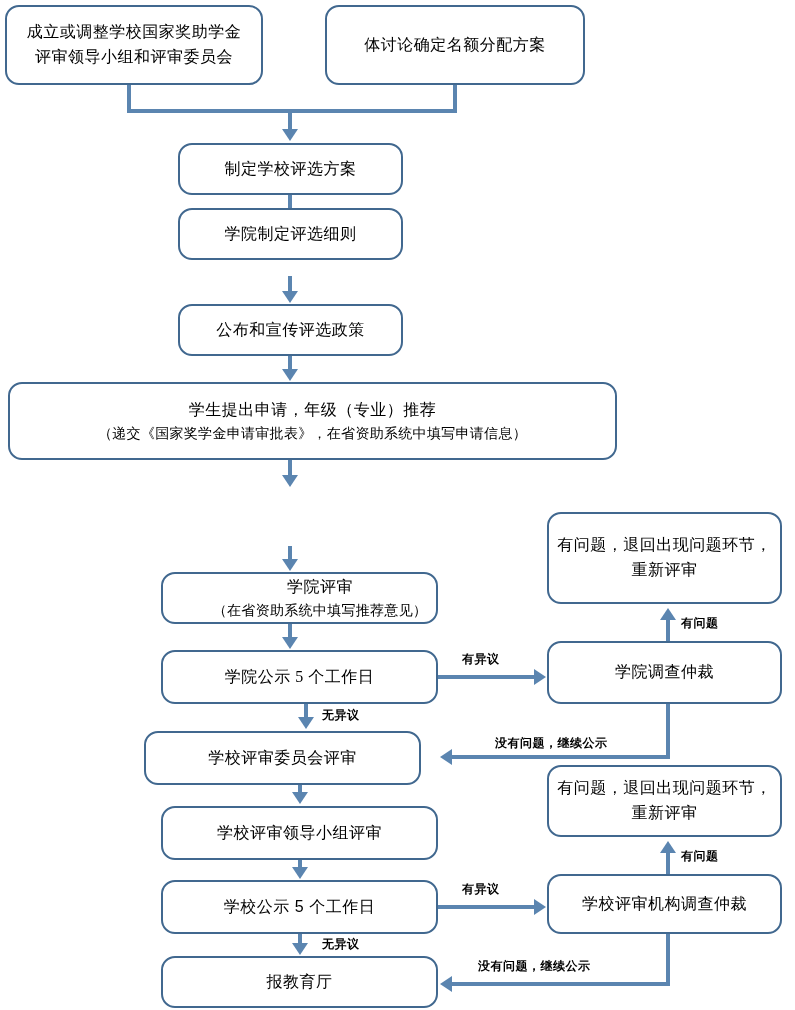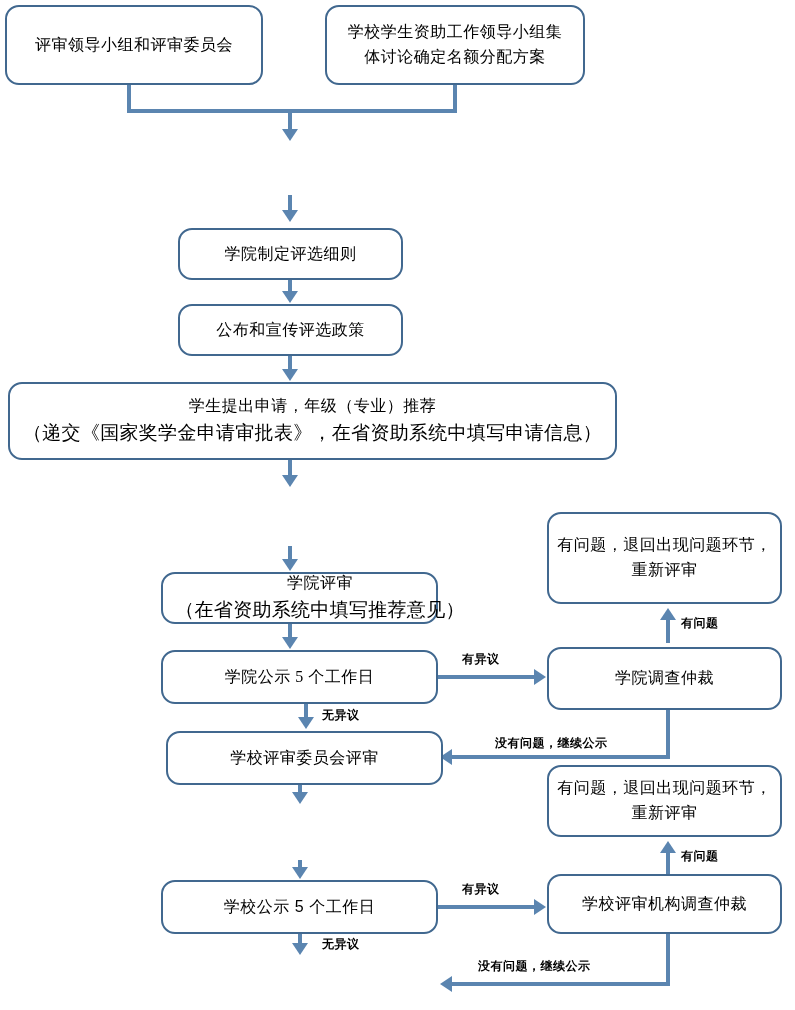--- a/index.html
+++ b/index.html
@@ -21,21 +21,21 @@
     display:flex;
     flex-direction:column;
     align-items:center;
     justify-content:center;
     text-align:center;
     color:#000000;
     z-index:5;
   }
   .node .t1{font-size:16px;line-height:1.55;letter-spacing:.5px;white-space:nowrap;}
   .node .t2{font-size:16px;line-height:1.55;letter-spacing:.5px;white-space:nowrap;}
-  .node .sub{font-size:19px;line-height:1.5;letter-spacing:.3px;white-space:nowrap;}
+  .node .sub{font-size:14px;line-height:1.5;letter-spacing:.3px;white-space:nowrap;}
 
   
   .vline,.hline{position:absolute;background:#5B85B0;z-index:2;}
   .vline{width:4px;}
   .hline{height:4px;}
 
   .arrow{position:absolute;width:0;height:0;z-index:3;}
   .arrow-down{
     border-left:8px solid transparent;
     border-right:8px solid transparent;
@@ -67,30 +67,33 @@
     letter-spacing:.5px;
     z-index:6;
   }
 </style>
 </head>
 <body>
 
 <div id="canvas">
 
   <div class="node" style="left:5px;top:5px;width:258px;height:80px;">
+    <div class="t1">成立或调整学校国家奖助学金</div>
     <div class="t2">评审领导小组和评审委员会</div>
   </div>
 
   <div class="node" style="left:325px;top:5px;width:260px;height:80px;">
-    <div class="t1">学校学生资助工作领导小组集</div>
     <div class="t2">体讨论确定名额分配方案</div>
   </div>
 
-
-  <div class="node" style="left:178px;top:228px;width:225px;height:52px;">
+  <div class="node" style="left:178px;top:143px;width:225px;height:52px;">
+    <div class="t1">制定学校评选方案</div>
+  </div>
+
+  <div class="node" style="left:178px;top:208px;width:225px;height:52px;">
     <div class="t1">学院制定评选细则</div>
   </div>
 
   <div class="node" style="left:178px;top:304px;width:225px;height:52px;">
     <div class="t1">公布和宣传评选政策</div>
   </div>
 
   <div class="node" style="left:8px;top:382px;width:609px;height:78px;text-align:right;">
     <div class="t1">学生提出申请，年级（专业）推荐</div>
     <div class="sub">（递交《国家奖学金申请审批表》，在省资助系统中填写申请信息）</div>
@@ -99,36 +102,42 @@
 
   <div class="node" style="left:161px;top:572px;width:277px;height:52px;padding-left:41px;">
     <div class="t1">学院评审</div>
     <div class="sub">（在省资助系统中填写推荐意见）</div>
   </div>
 
   <div class="node" style="left:161px;top:650px;width:277px;height:54px;font-family:Liberation Serif, serif;">
     <div class="t1">学院公示 5 个工作日</div>
   </div>
 
-  <div class="node" style="left:166px;top:731px;width:277px;height:54px;">
+  <div class="node" style="left:144px;top:731px;width:277px;height:54px;">
     <div class="t1">学校评审委员会评审</div>
   </div>
 
+  <div class="node" style="left:161px;top:806px;width:277px;height:54px;">
+    <div class="t1">学校评审领导小组评审</div>
+  </div>
 
   <div class="node" style="left:161px;top:880px;width:277px;height:54px;">
     <div class="t1">学校公示 5 个工作日</div>
   </div>
 
+  <div class="node" style="left:161px;top:956px;width:277px;height:52px;">
+    <div class="t1">报教育厅</div>
+  </div>
 
   <div class="node" style="left:547px;top:512px;width:235px;height:92px;">
     <div class="t1">有问题，退回出现问题环节，</div>
     <div class="t2">重新评审</div>
   </div>
 
-  <div class="node" style="left:547px;top:641px;width:235px;height:63px;margin-top:6px;">
+  <div class="node" style="left:547px;top:641px;width:235px;height:63px;">
     <div class="t1">学院调查仲裁</div>
   </div>
 
   <div class="node" style="left:547px;top:765px;width:235px;height:72px;">
     <div class="t1">有问题，退回出现问题环节，</div>
     <div class="t2">重新评审</div>
   </div>
 
   <div class="node" style="left:547px;top:874px;width:235px;height:60px;">
     <div class="t1">学校评审机构调查仲裁</div>

